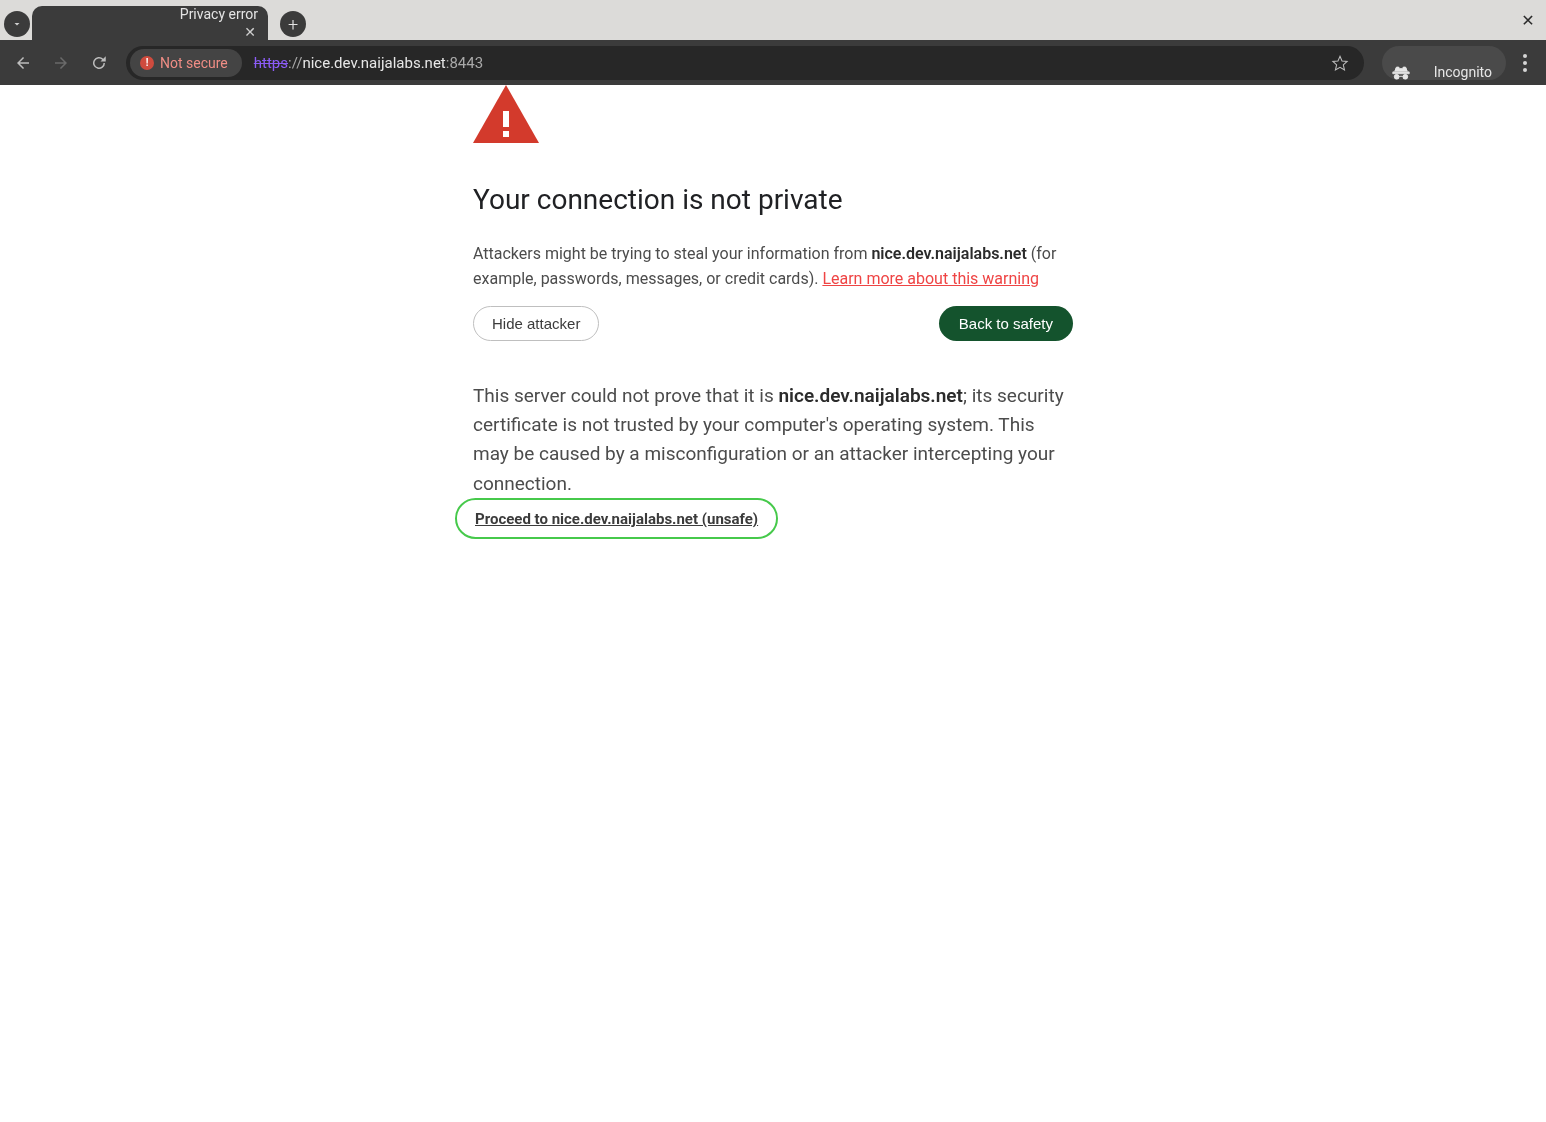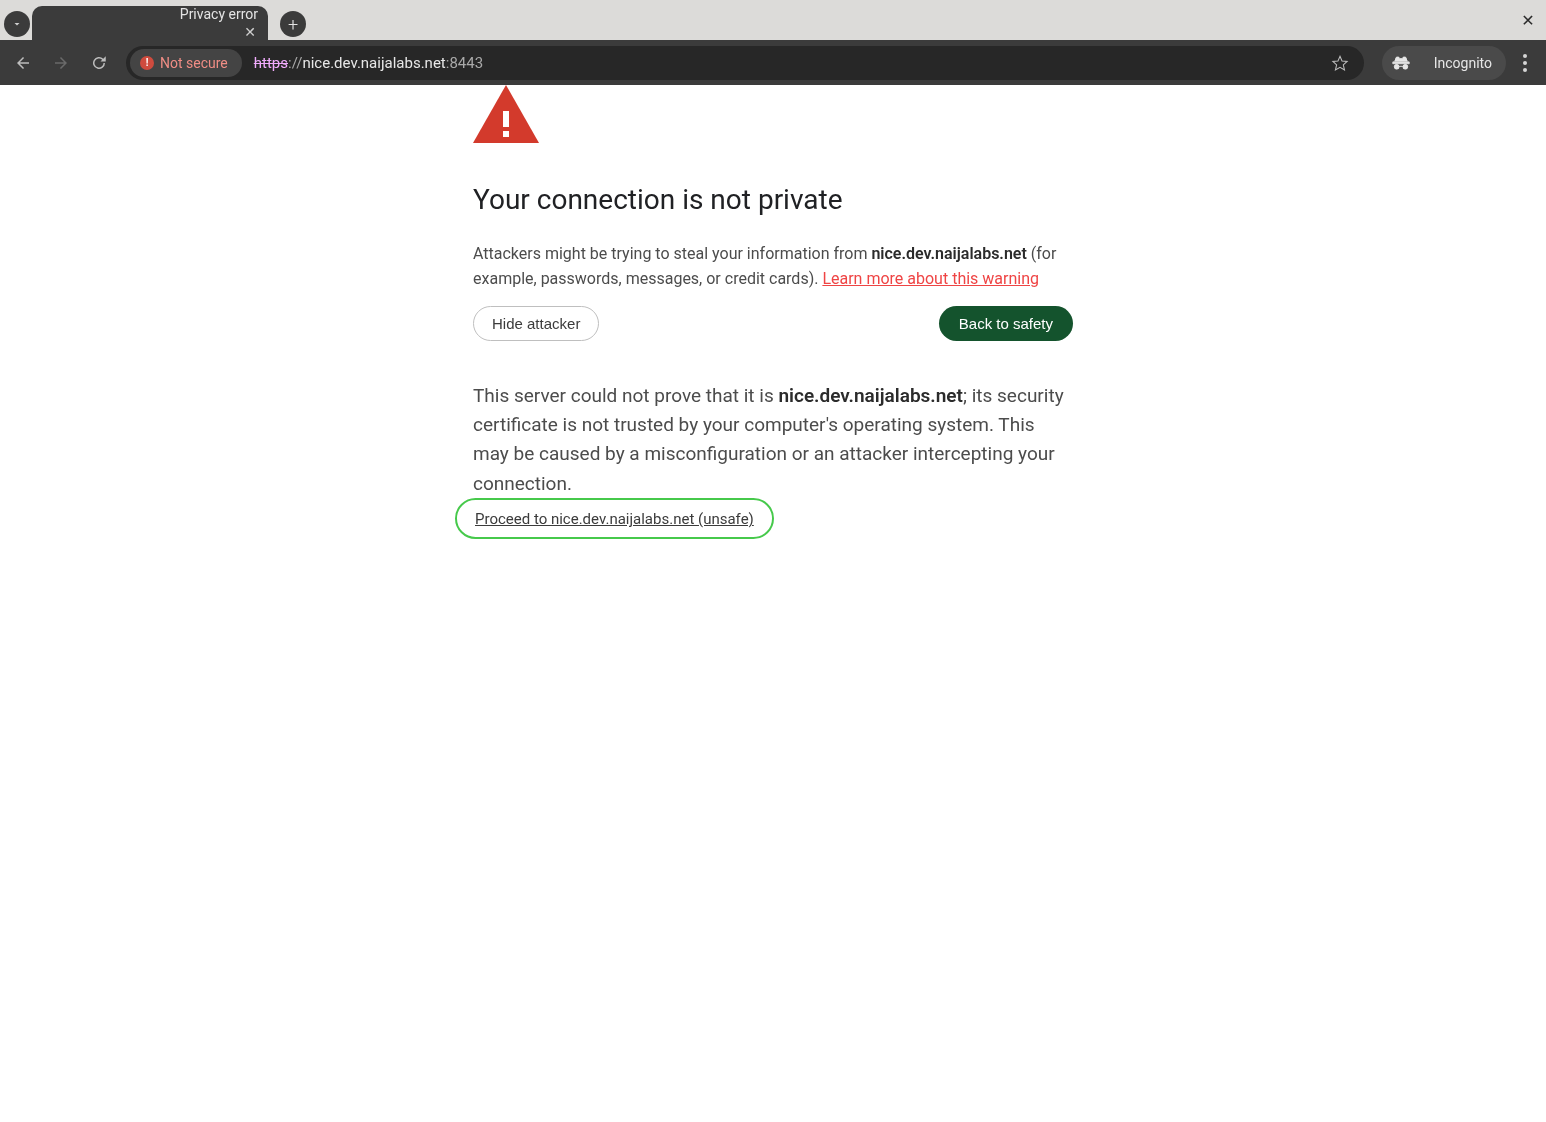--- a/index.html
+++ b/index.html
@@ -98,29 +98,29 @@
     border-radius:50%;
     display:flex; align-items:center; justify-content:center;
     color:#fff; font-size:10px; font-weight:bold;
   }
   .url {
     margin-left: 12px;
     font-size: 15px;
     color: #a9a9a9;
     display:flex; align-items:center;
   }
-  .url .struck { text-decoration: line-through; color:#f0abfc; }
+  .url .struck { text-decoration: line-through; color:#8b5cf6; }
   .url .strong { color:#e7e7e7; }
   .star-btn { width:28px; height:28px; display:flex; align-items:center; justify-content:center; }
   .star-btn svg { fill:none; stroke:#bdbdbd; stroke-width:1.4; }
   .incognito-chip {
     height: 34px;
     background: #4a4a4a;
     border-radius: 18px;
-    display:flex; align-items:center;
+    display:flex; align-items:flex-end;
     color:#e6e6e6; font-size:14px;
     padding: 0 14px 0 10px;
     gap: 24px;
     margin-left: 8px;
   }
   .menu-btn { width:30px; height:34px; display:flex; align-items:center; justify-content:center; }
   .menu-btn svg circle { fill:#d6d6d6; }
 
   
   .page {
@@ -182,20 +182,21 @@
     line-height: 1.55;
     color:#4c4c4c;
   }
   .advanced-para b { color:#2b2b2b; font-weight:600; }
   .proceed-wrap {
     display:inline-block;
     border: 2px solid #46c94b;
     border-radius: 22px;
     padding: 9px 18px;
     margin-left: -18px;
+    font-weight: bold;
   }
   .proceed-link {
     color:#3b3b3b;
     font-size:15px;
     text-decoration: underline;
   }
 </style>
 </head>
 <body>
 

